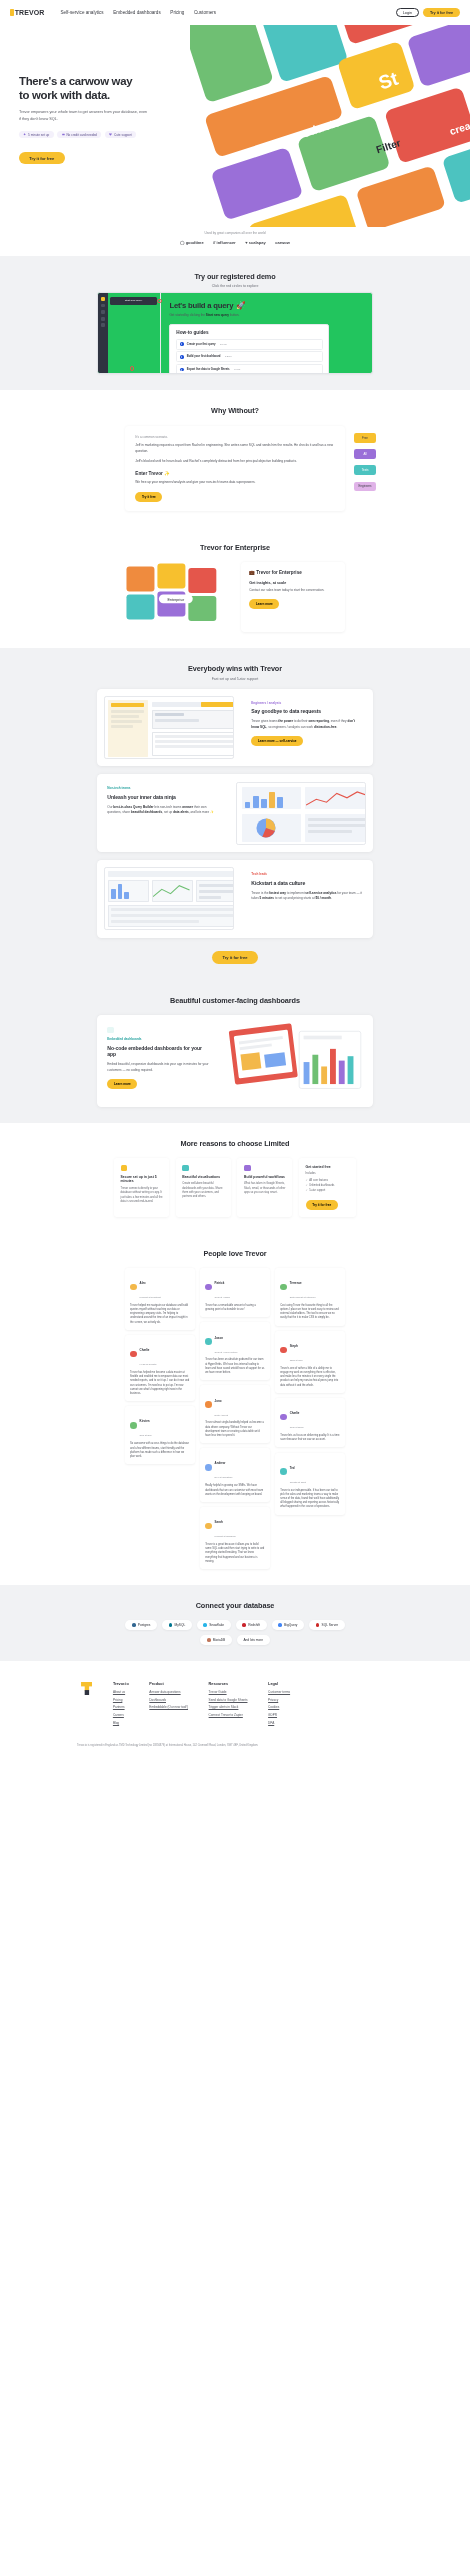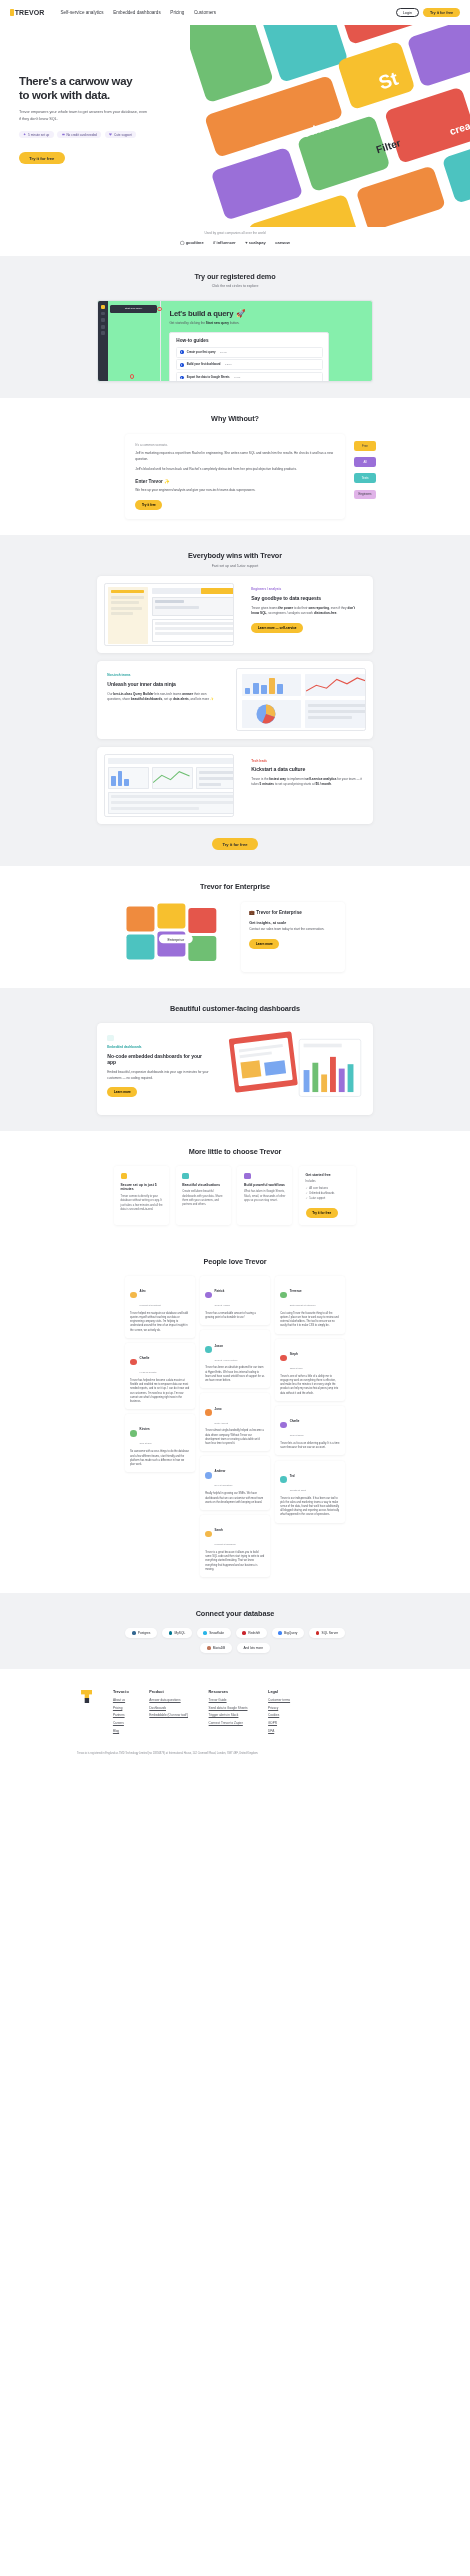--- a/index.html
+++ b/index.html
@@ -59,21 +59,21 @@
   .logo-item { font-size: 4px; color: #43454c; display: flex; align-items: center; gap: 1.1px; font-weight: 600; }
 
   
   .sect { padding: 16px 0; }
   .sect.grey { background: #f1f2f4; }
   .sect-title { text-align: center; font-size: 7.3px; font-weight: bold; letter-spacing: -0.1px; color: #2b2d33;}
   .sect-sub { text-align: center; font-size: 3.5px; color: #6a6c74; margin-top: 3.7px; }
 
   
   .demo-frame {
-    margin: 12px auto 0; width: 276px; height: 82px; background: #86efac;
+    margin: 4px auto 0; width: 276px; height: 82px; background: #22c55e;
     border: 0.7px solid #e2e4e8; border-radius: 2.9px; display: flex; overflow: hidden;
     box-shadow: 0 0.7px 2.2px rgba(0,0,0,.04);
   }
   .demo-rail { width: 9.6px; background: #2f3340; padding-top: 3.7px; display:flex; flex-direction:column; align-items:center; gap:2.9px;}
   .rail-dot { width: 4.4px; height: 3.7px; background: #4a4f5e; border-radius: 1.1px; }
   .rail-dot.on { background: #f7c02e; }
   .demo-side { width: 53px; border-right: 0.7px solid #e7e9ed; padding: 3.7px 2.9px; position: relative; }
   .demo-new { background: #2f3340; color: #fff; border-radius: 1.5px; font-size: 2.5px; padding: 2.2px 2.9px; line-height:1.3; text-align:center;}
   .demo-body { flex: 1; padding: 7.3px 8.8px; }
   .demo-h { font-size: 7.7px; font-weight: bold; letter-spacing: -0.2px; display:flex; align-items:center; gap:2.9px;}
@@ -307,20 +307,46 @@
         <div class="why-p">Jeff's blocked until he hears back and Rachel's completely distracted from her principal objective building products.</div>
         <div class="why-h">Enter Trevor ✨</div>
         <div class="why-p">We free up your engineers/analysts and give your non-tech teams data superpowers.</div>
         <button class="fbtn">Try it free</button>
       </div>
       <div class="why-tabs">
         <div class="why-tab" style="background:#f7c02e">Free</div>
         <div class="why-tab" style="background:#9a6fd8;color:#fff">All</div>
         <div class="why-tab" style="background:#4cc3c0;color:#fff">Tests</div>
         <div class="why-tab" style="background:#e0b3e8">Engineers</div>
+      </div>
+    </div>
+  </div>
+
+  <div class="sect">
+    <div class="sect-title">Trevor for Enterprise</div>
+    <div class="ent-wrap">
+      <div class="ent-art">
+        <svg viewBox="0 0 148 95" width="109" height="70">
+          <rect x="2" y="6" width="38" height="34" rx="4" fill="#ef8b3e"></rect>
+          <rect x="44" y="2" width="38" height="34" rx="4" fill="#f7c02e"></rect>
+          <rect x="86" y="8" width="38" height="34" rx="4" fill="#e4564b"></rect>
+          <rect x="2" y="44" width="38" height="34" rx="4" fill="#4cc3c0"></rect>
+          <rect x="44" y="40" width="38" height="34" rx="4" fill="#9a6fd8"></rect>
+          <rect x="86" y="46" width="38" height="34" rx="4" fill="#6fbf73"></rect>
+          <rect x="46" y="44" width="46" height="12" rx="6" fill="#ffffff"></rect>
+          <text x="69" y="52.5" text-anchor="middle" font-family="Liberation Sans, sans-serif" font-size="5" fill="#2b2d33">Enterprise</text>
+        </svg>
+      </div>
+      <div class="ent-card">
+        <div class="ent-h">
+          <span>💼</span> <span>Trevor for Enterprise</span>
+        </div>
+        <div class="ent-s">Get insights, at scale</div>
+        <div class="ent-p">Contact our sales team today to start the conversation.</div>
+        <button class="fbtn">Learn more</button>
       </div>
     </div>
   </div>
 
   <div class="sect grey">
     <div class="sect-title">Everybody wins with Trevor</div>
     <div class="sect-sub">Fast set up and 5-star support</div>
 
     <div class="fcard">
       <div class="fshot">
@@ -415,46 +441,20 @@
           <span>Trevor is the </span><b>fastest way</b><span> to implement </span><b>self-service analytics</b><span> for your team — it takes </span><b>5 minutes</b><span> to set up and pricing starts at </span><b>$0 / month</b><span>.</span>
         </div>
       </div>
     </div>
 
     <div style="text-align:center;margin-top:10.3px">
       <button class="btn-hero">Try it for free</button>
     </div>
   </div>
 
-  <div class="sect">
-    <div class="sect-title">Trevor for Enterprise</div>
-    <div class="ent-wrap">
-      <div class="ent-art">
-        <svg viewBox="0 0 148 95" width="109" height="70">
-          <rect x="2" y="6" width="38" height="34" rx="4" fill="#ef8b3e"></rect>
-          <rect x="44" y="2" width="38" height="34" rx="4" fill="#f7c02e"></rect>
-          <rect x="86" y="8" width="38" height="34" rx="4" fill="#e4564b"></rect>
-          <rect x="2" y="44" width="38" height="34" rx="4" fill="#4cc3c0"></rect>
-          <rect x="44" y="40" width="38" height="34" rx="4" fill="#9a6fd8"></rect>
-          <rect x="86" y="46" width="38" height="34" rx="4" fill="#6fbf73"></rect>
-          <rect x="46" y="44" width="46" height="12" rx="6" fill="#ffffff"></rect>
-          <text x="69" y="52.5" text-anchor="middle" font-family="Liberation Sans, sans-serif" font-size="5" fill="#2b2d33">Enterprise</text>
-        </svg>
-      </div>
-      <div class="ent-card">
-        <div class="ent-h">
-          <span>💼</span> <span>Trevor for Enterprise</span>
-        </div>
-        <div class="ent-s">Get insights, at scale</div>
-        <div class="ent-p">Contact our sales team today to start the conversation.</div>
-        <button class="fbtn">Learn more</button>
-      </div>
-    </div>
-  </div>
-
   <div class="sect grey">
     <div class="sect-title">Beautiful customer-facing dashboards</div>
     <div class="dash-card">
       <div class="dash-left">
         <div class="rico" style="background:#e6f7f5"></div>
         <div class="feyebrow teal">Embedded dashboards</div>
         <div class="fh">No-code embedded dashboards for your app</div>
         <div class="fp">Embed beautiful, responsive dashboards into your app in minutes for your customers — no coding required.</div>
         <button class="fbtn">Learn more</button>
       </div>
@@ -473,21 +473,21 @@
           <rect x="128" y="62" width="8" height="24" fill="#f3b84a"></rect>
           <rect x="140" y="38" width="8" height="48" fill="#e4564b"></rect>
           <rect x="152" y="54" width="8" height="32" fill="#9a6fd8"></rect>
           <rect x="164" y="48" width="8" height="38" fill="#4cc3c0"></rect>
         </svg>
       </div>
     </div>
   </div>
 
   <div class="sect">
-    <div class="sect-title">More little to choose Trevor</div>
+    <div class="sect-title">More reasons to choose Limited</div>
     <div class="reasons">
       <div class="rcard">
         <div class="rico" style="background:#f7c02e"></div>
         <div class="rh">Secure set up in just 5 minutes</div>
         <div class="rp">Trevor connects directly to your database without writing or copy. It just takes a few minutes and all the data is secured end-to-end.</div>
       </div>
       <div class="rcard">
         <div class="rico" style="background:#4cc3c0"></div>
         <div class="rh">Beautiful visualisations</div>
         <div class="rp">Create well-done beautiful dashboards with your data. Share them with your customers, and partners and others.</div>

